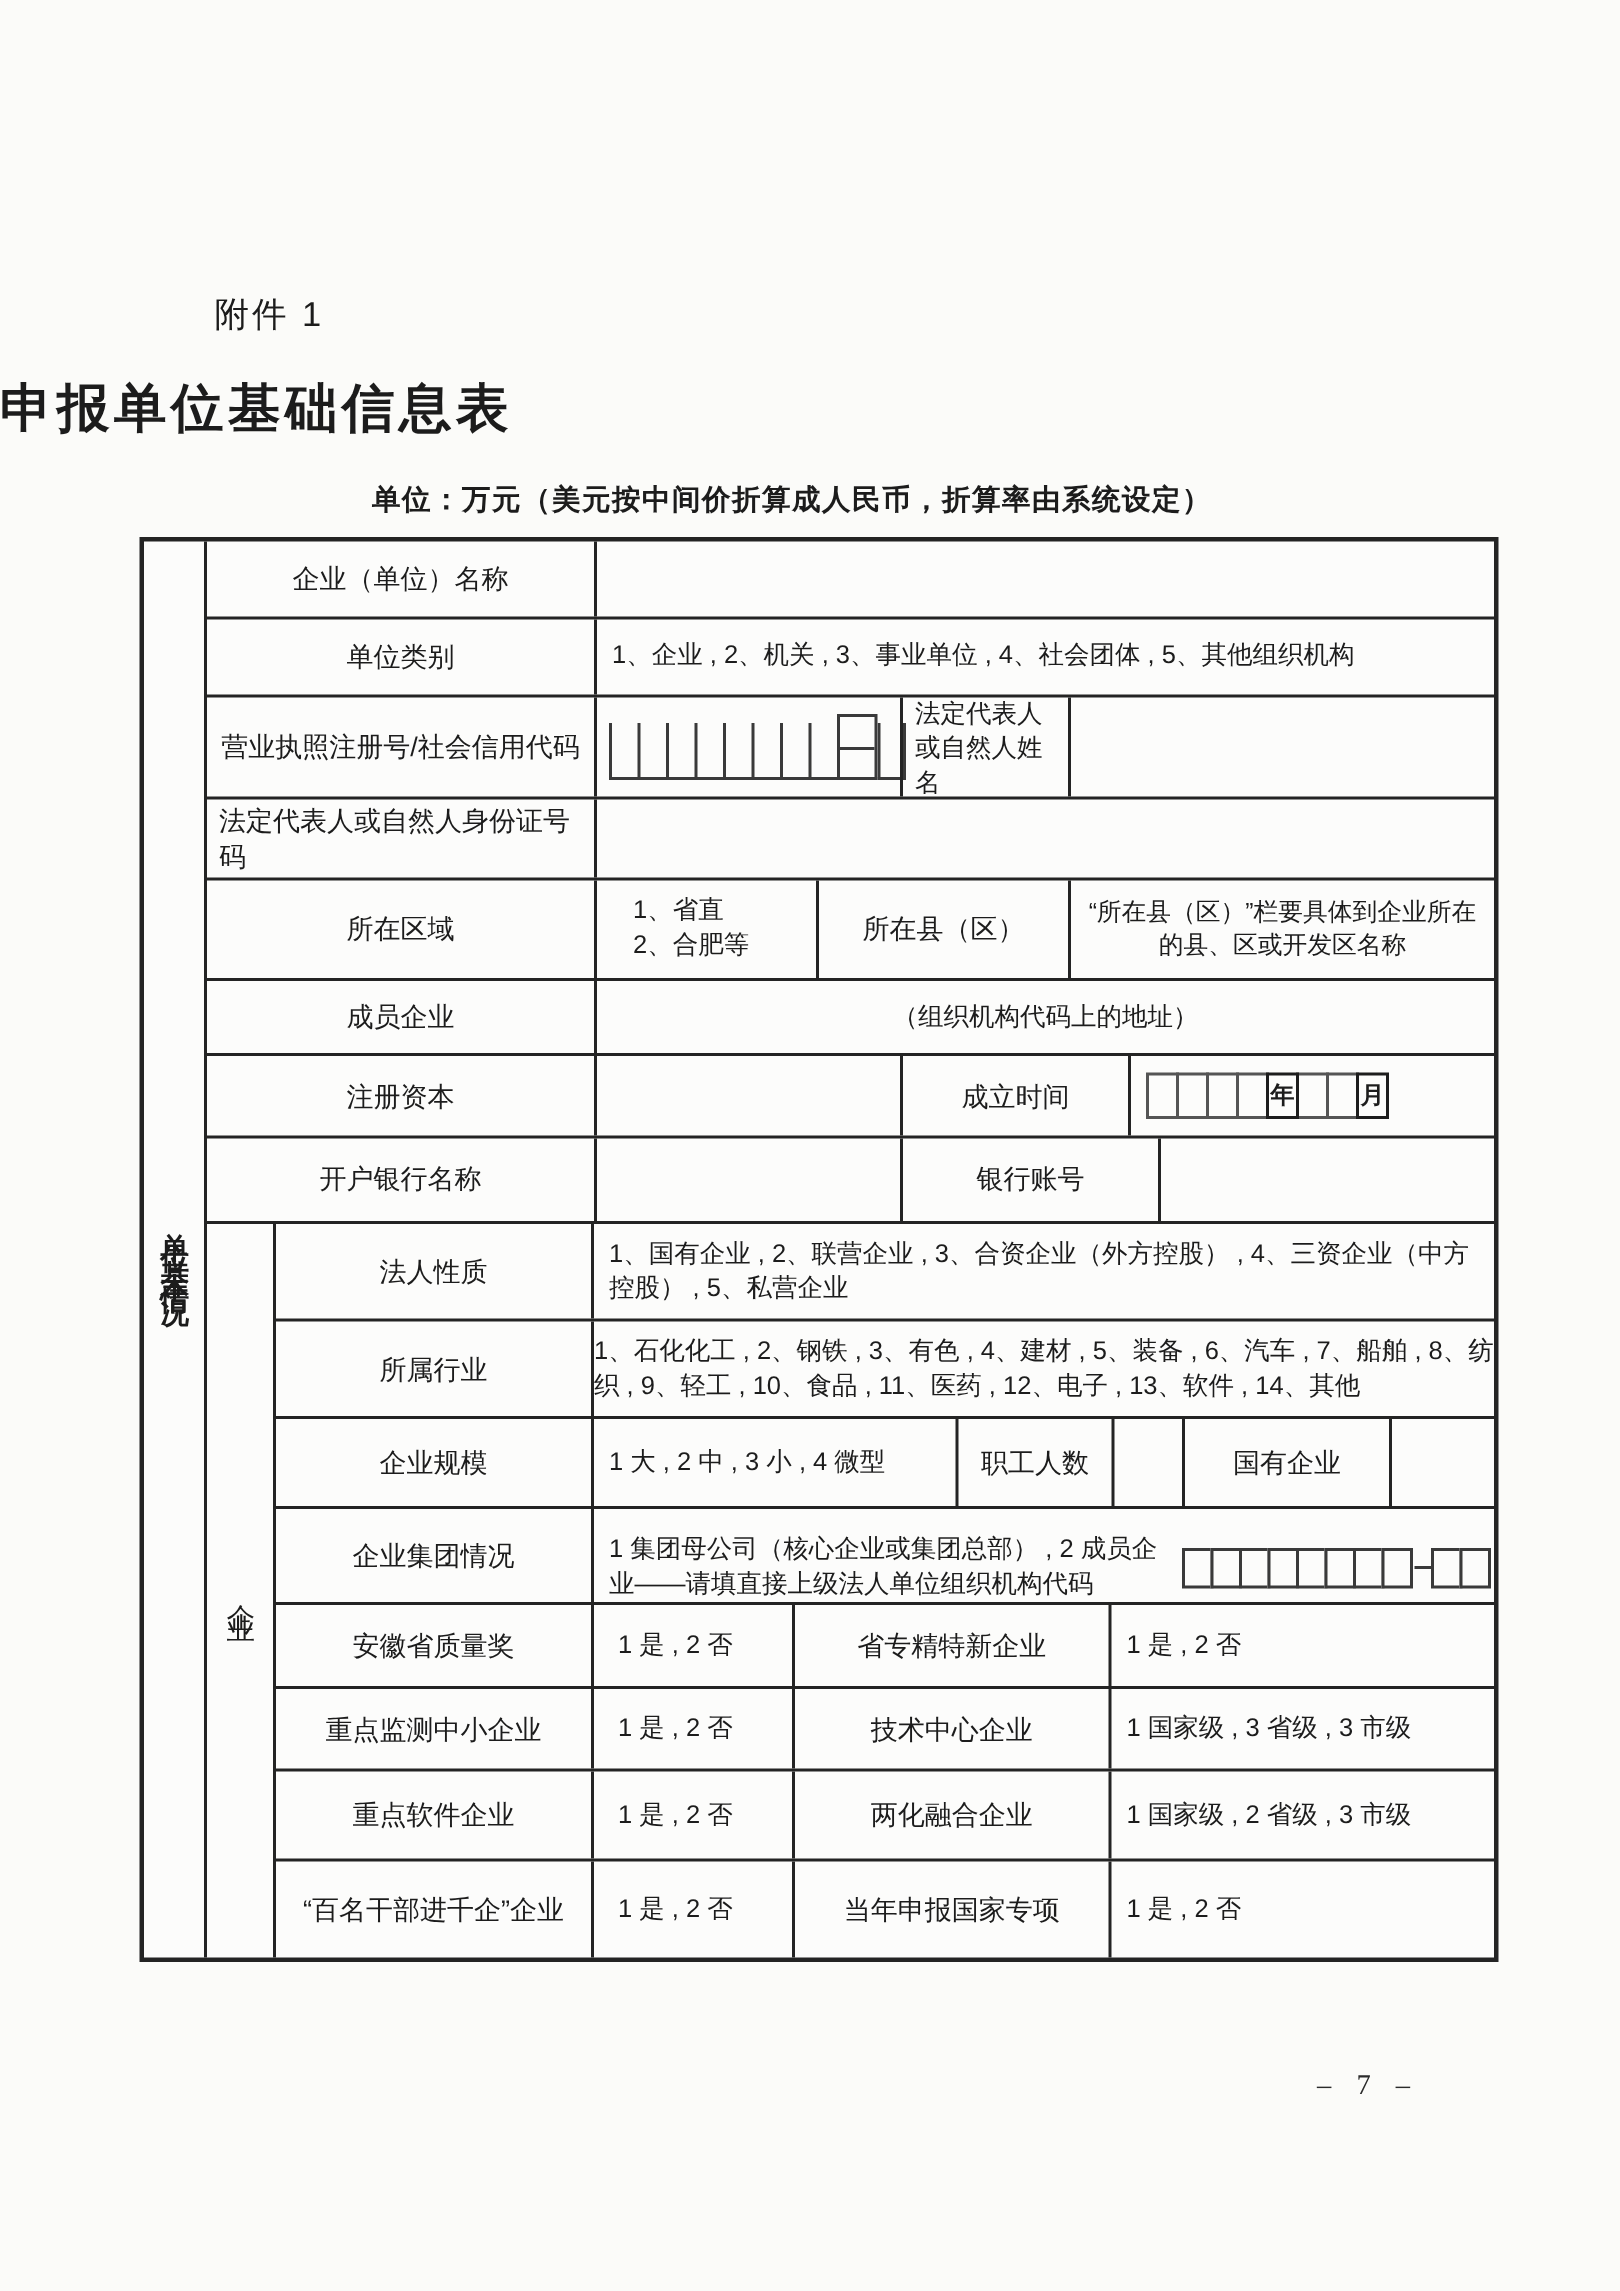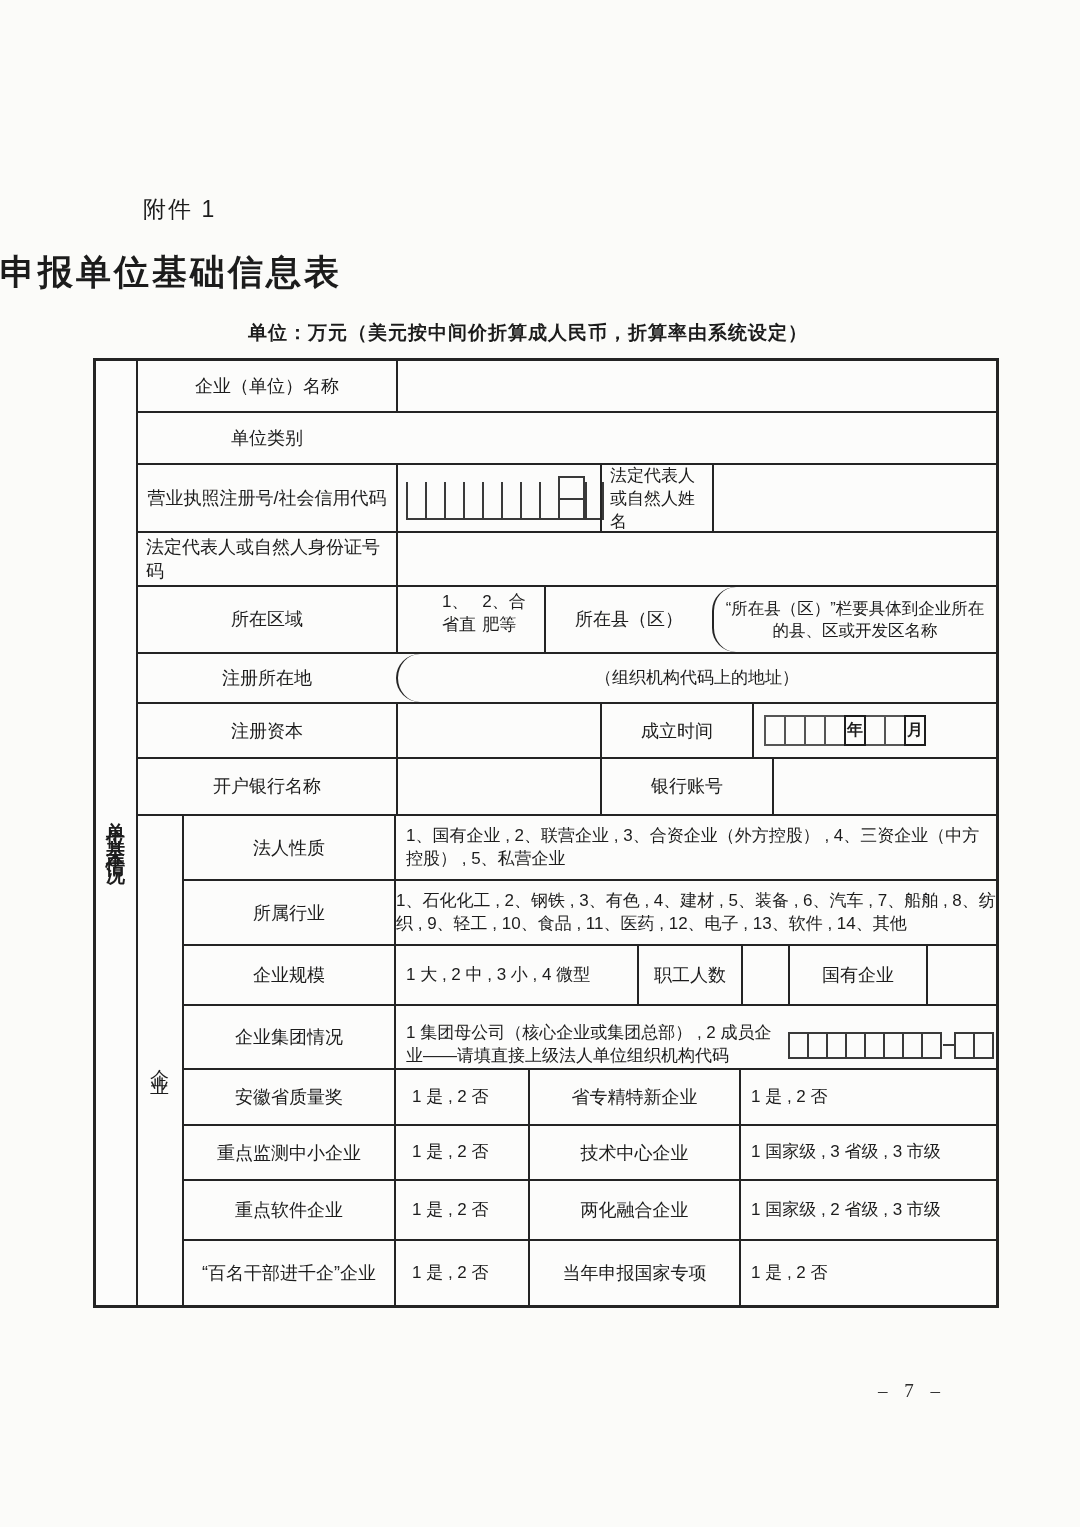--- a/index.html
+++ b/index.html
@@ -28,21 +28,21 @@
            letter-spacing:9px; line-height:1; font-weight:bold; }
   .main { flex:1; display:flex; flex-direction:column; }
 
   .row { display:flex; border-top:2px solid #242424; }
   .row:first-child { border-top:none; }
   .cell { display:flex; align-items:center; }
   .cell + .cell { border-left:2px solid #242424; }
   .lbl { justify-content:center; text-align:center; font-size:18px; padding:2px 8px; }
   .lbl-left { justify-content:flex-start; text-align:left; }
   .val { font-size:17px; padding:4px 10px; line-height:1.35; }
-  .val-center { justify-content:center; text-align:center;border-radius:24px; }
+  .val-center { justify-content:center; text-align:center; }
   .flex1 { flex:1; }
 
   .lower { display:flex; border-top:2px solid #242424; flex:1; }
   .vcol-ent { width:46px; border-right:2px solid #242424; }
   .lower-rows { flex:1; display:flex; flex-direction:column; }
 
   
   .comb { display:flex; align-items:flex-end; height:44px; border-bottom:2px solid #3a3a3a; margin-left:8px; }
   .comb-slot { width:19px; height:36px; border-left:2px solid #3a3a3a; }
   .comb-slot.end { border-right:2px solid #3a3a3a; }
@@ -75,20 +75,21 @@
 
   <div class="main">
 
     <div class="row" style="height:52px">
       <div class="cell lbl" style="width:258px">企业（单位）名称</div>
       <div class="cell val flex1"></div>
     </div>
 
     <div class="row" style="height:55px">
       <div class="cell lbl" style="width:258px">单位类别</div>
+      <div class="cell val flex1">1、企业 , 2、机关 , 3、事业单位 , 4、社会团体 , 5、其他组织机构</div>
     </div>
 
     <div class="row" style="height:68px">
       <div class="cell lbl" style="width:258px">营业执照注册号/社会信用代码</div>
       <div class="cell" style="width:204px">
         <div class="comb">
           <span class="comb-slot"></span>
             <span class="comb-slot"></span>
             <span class="comb-slot"></span>
             <span class="comb-slot"></span>
@@ -104,30 +105,30 @@
       <div class="cell val flex1"></div>
     </div>
 
     <div class="row" style="height:55px">
       <div class="cell lbl lbl-left" style="width:258px">法定代表人或自然人身份证号码</div>
       <div class="cell val flex1"></div>
     </div>
 
     <div class="row" style="height:70px">
       <div class="cell lbl" style="width:258px">所在区域</div>
-      <div class="cell val" style="width:148px;flex-direction:row;align-items:flex-start;justify-content:center;padding-left:44px">
+      <div class="cell val" style="width:148px;flex-direction:column;align-items:flex-start;justify-content:center;padding-left:24px">
         <div>1、省直</div>
         <div>2、合肥等</div>
       </div>
       <div class="cell lbl" style="width:168px">所在县（区）</div>
       <div class="cell val val-center flex1" style="font-size:16.5px;padding:2px 6px">“所在县（区）”栏要具体到企业所在的县、区或开发区名称</div>
     </div>
 
     <div class="row" style="height:53px">
-      <div class="cell lbl" style="width:258px">注册所在地</div>
+      <div class="cell lbl" style="width:258px">成员企业</div>
       <div class="cell val val-center flex1">（组织机构代码上的地址）</div>
     </div>
 
     <div class="row" style="height:57px">
       <div class="cell lbl" style="width:258px">注册资本</div>
       <div class="cell val" style="width:204px"></div>
       <div class="cell lbl" style="width:152px">成立时间</div>
       <div class="cell flex1">
         <div class="dateboxes">
           <span class="db"></span>

